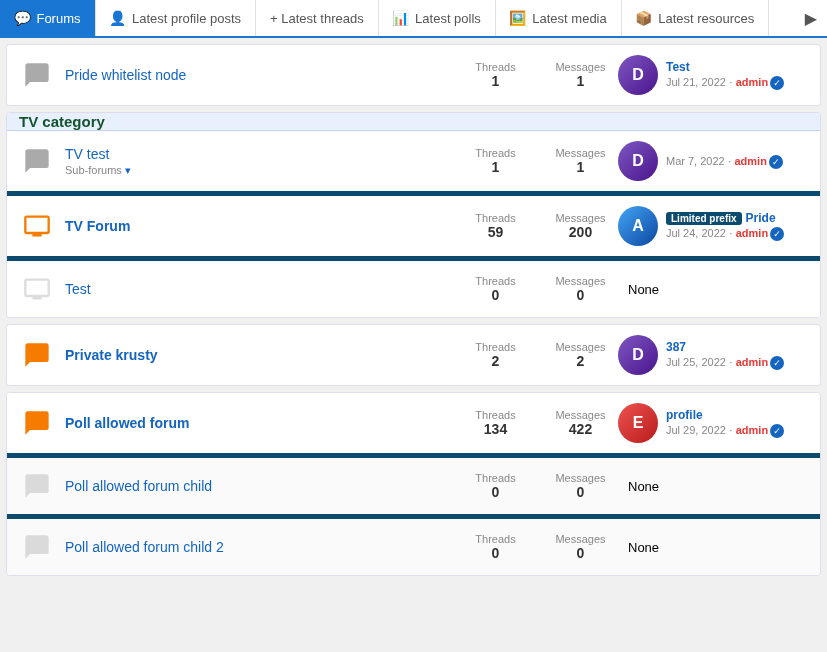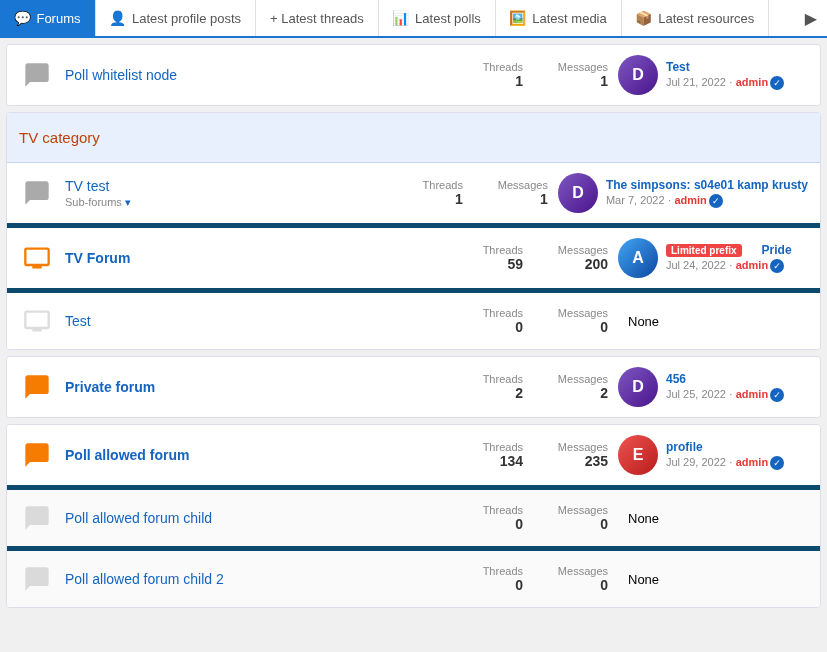--- a/index.html
+++ b/index.html
@@ -91,21 +91,21 @@
       margin-top: 2px;
     }
     .sub-forums span { color: #1565c0; cursor: pointer; }
 
     .forum-stats {
       display: flex;
       gap: 30px;
       flex-shrink: 0;
     }
     .stat-item {
-      text-align: right;
+      text-align: center;
       min-width: 55px;
     }
     .stat-label {
       font-size: 11px;
       color: #888;
     }
     .stat-value {
       font-size: 14px;
       font-weight: bold;
       color: #333;
@@ -162,36 +162,36 @@
       color: #fff;
       font-size: 9px;
       margin-left: 2px;
       vertical-align: middle;
     }
     .none-text { color: #000000; font-size: 13px; padding-left: 10px; }
 
     
     .prefix-badge {
       display: inline-block;
-      background: #ef4444;
+      background: #0c4a6e;
       color: #fff;
       font-size: 10px;
       padding: 1px 5px;
       border-radius: 3px;
-      margin-right: 20px;
+      margin-right: 4px;
     }
 
     
     .category-header {
       background: #e8f0fe;
       border-bottom: 1px solid #c5d5f5;
-      padding: 16px 12px;
+      padding: 0 12px;
       font-size: 15px;
-      font-weight: normal;
-      color: #c2410c;
+      font-weight: bold;
+      color: #14532d;
     }
 
     
     .icon-gray { color: #aaa; }
     .icon-orange { color: #f57c00; }
   </style>
 </head>
 <body>
 
 <div class="navbar">
@@ -224,21 +224,21 @@
 <div class="content">
 
   <div class="forum-block">
     <div class="forum-row">
       <div class="forum-icon icon-gray">
         <svg viewBox="0 0 24 24" fill="currentColor">
             <path d="M20 2H4c-1.1 0-2 .9-2 2v18l4-4h14c1.1 0 2-.9 2-2V4c0-1.1-.9-2-2-2z"></path>
           </svg>
       </div>
       <div class="forum-info">
-        <div class="forum-title normal">Poll whitelist node</div>
+        <div class="forum-title normal">Pride whitelist node</div>
       </div>
       <div class="forum-stats">
         <div class="stat-item">
           <div class="stat-label">Threads</div>
           <div class="stat-value">1</div>
         </div>
         <div class="stat-item">
           <div class="stat-label">Messages</div>
           <div class="stat-value">1</div>
         </div>
@@ -274,21 +274,20 @@
           <div class="stat-value">1</div>
         </div>
         <div class="stat-item">
           <div class="stat-label">Messages</div>
           <div class="stat-value">1</div>
         </div>
       </div>
       <div class="forum-latest">
         <div class="avatar-placeholder avatar-1">D</div>
         <div class="latest-info">
-          <div class="latest-title">The simpsons: s04e01 kamp krusty</div>
           <div class="latest-meta">
             Mar 7, 2022 · <span class="author">admin</span><span class="verified-badge">✓</span>
           </div>
         </div>
       </div>
     </div>
 
     <div class="forum-row">
       <div class="forum-icon icon-orange">
         <svg viewBox="0 0 24 24" fill="currentColor">
@@ -345,36 +344,36 @@
   </div>
 
   <div class="forum-block">
     <div class="forum-row">
       <div class="forum-icon icon-orange">
         <svg viewBox="0 0 24 24" fill="currentColor">
             <path d="M20 2H4c-1.1 0-2 .9-2 2v18l4-4h14c1.1 0 2-.9 2-2V4c0-1.1-.9-2-2-2z"></path>
           </svg>
       </div>
       <div class="forum-info">
-        <div class="forum-title">Private forum</div>
+        <div class="forum-title">Private krusty</div>
       </div>
       <div class="forum-stats">
         <div class="stat-item">
           <div class="stat-label">Threads</div>
           <div class="stat-value">2</div>
         </div>
         <div class="stat-item">
           <div class="stat-label">Messages</div>
           <div class="stat-value">2</div>
         </div>
       </div>
       <div class="forum-latest">
         <div class="avatar-placeholder avatar-1">D</div>
         <div class="latest-info">
-          <div class="latest-title">456</div>
+          <div class="latest-title">387</div>
           <div class="latest-meta">
             Jul 25, 2022 · <span class="author">admin</span><span class="verified-badge">✓</span>
           </div>
         </div>
       </div>
     </div>
   </div>
 
   <div class="forum-block">
 
@@ -387,21 +386,21 @@
       <div class="forum-info">
         <div class="forum-title">Poll allowed forum</div>
       </div>
       <div class="forum-stats">
         <div class="stat-item">
           <div class="stat-label">Threads</div>
           <div class="stat-value">134</div>
         </div>
         <div class="stat-item">
           <div class="stat-label">Messages</div>
-          <div class="stat-value">235</div>
+          <div class="stat-value">422</div>
         </div>
       </div>
       <div class="forum-latest">
         <div class="avatar-placeholder" style="background: linear-gradient(135deg, #ef5350, #b71c1c);">E</div>
         <div class="latest-info">
           <div class="latest-title">profile</div>
           <div class="latest-meta">
             Jul 29, 2022 · <span class="author">admin</span><span class="verified-badge">✓</span>
           </div>
         </div>

